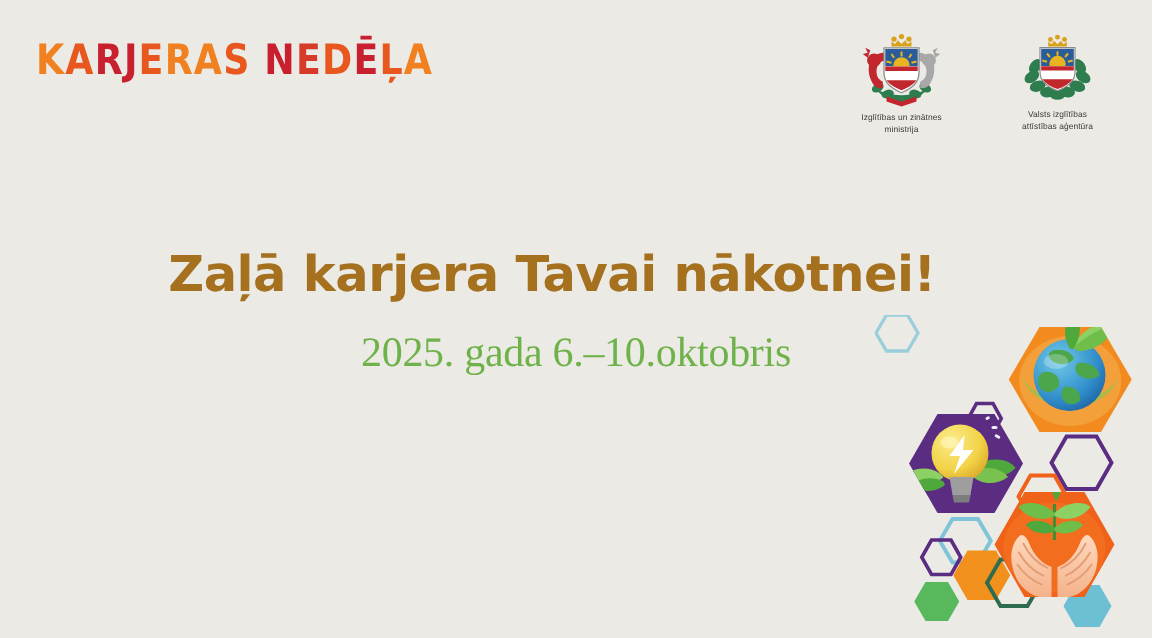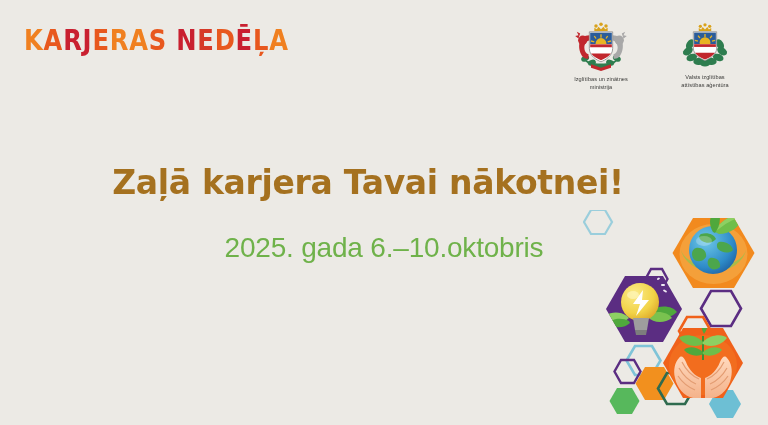--- a/index.html
+++ b/index.html
@@ -58,24 +58,24 @@
     text-align:center;
     font-family:"DejaVu Sans", sans-serif;
     font-size:33px;
     font-weight:bold;
     letter-spacing:-0.3px;
     color:#A5711F;
     white-space:nowrap;
   }
   #subhead {
     position:absolute;
-    left:0; top:232px;
+    left:0; top:220px;
     width:768px;
     text-align:center;
-    font-family:Liberation Sans, sans-serif;
+    font-family:Liberation Serif, serif;
     font-size:28px;
     font-weight:normal;
     letter-spacing:-0.2px;
     color:#6FB24A;
     white-space:nowrap;
   }
 
   
   #illustration {
     position:absolute;

